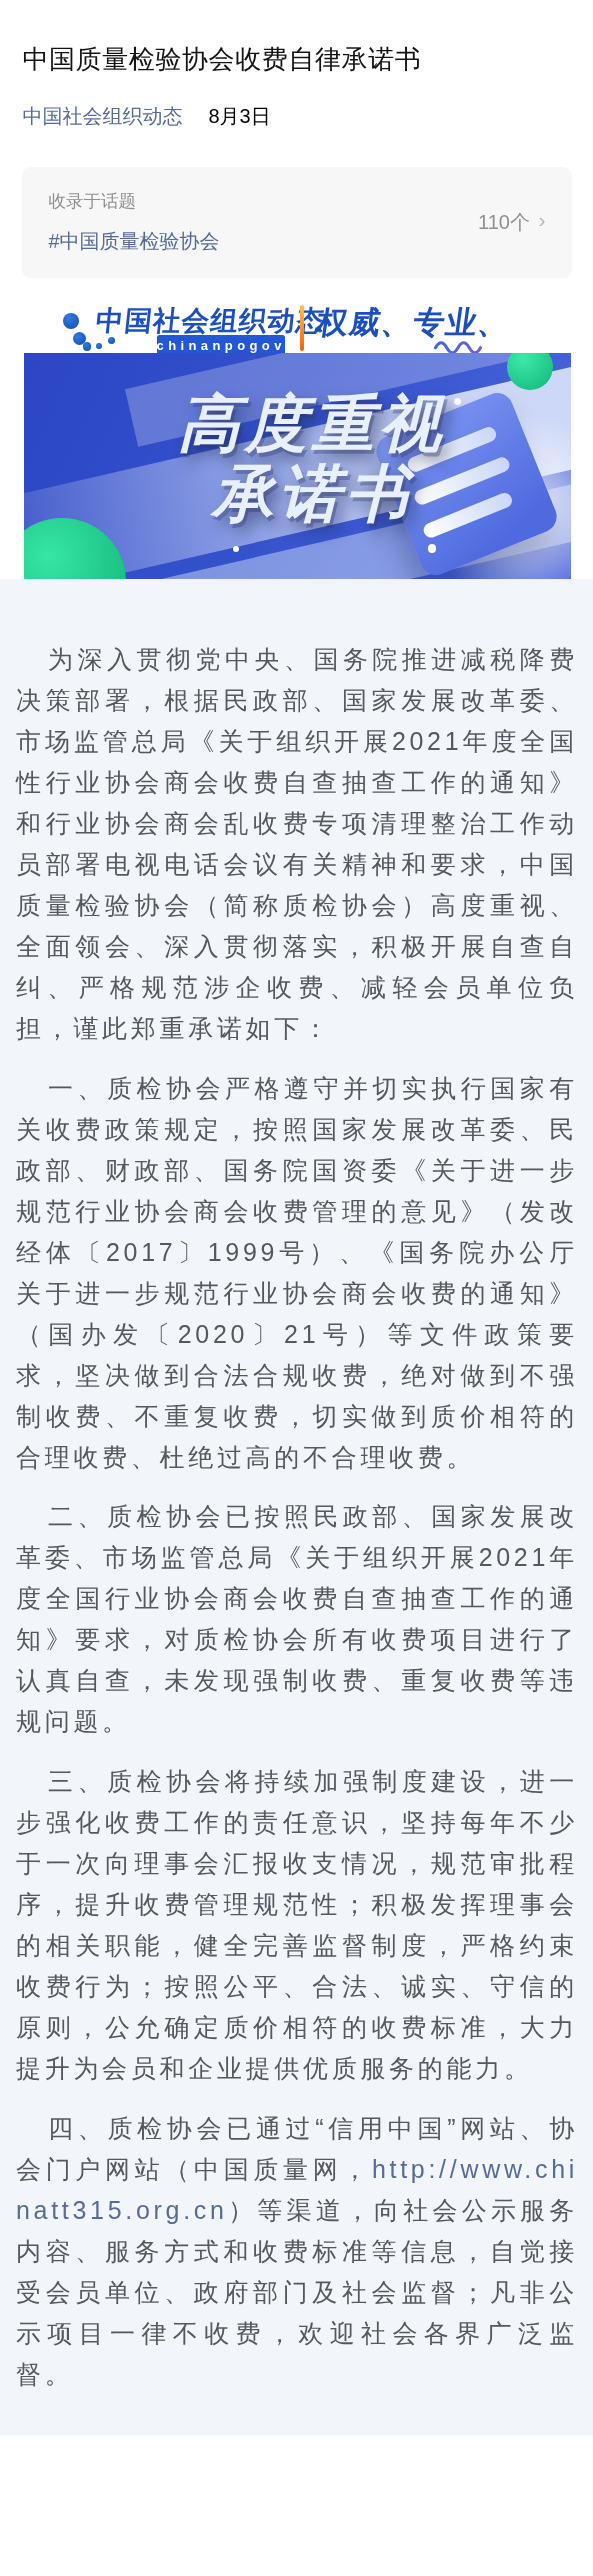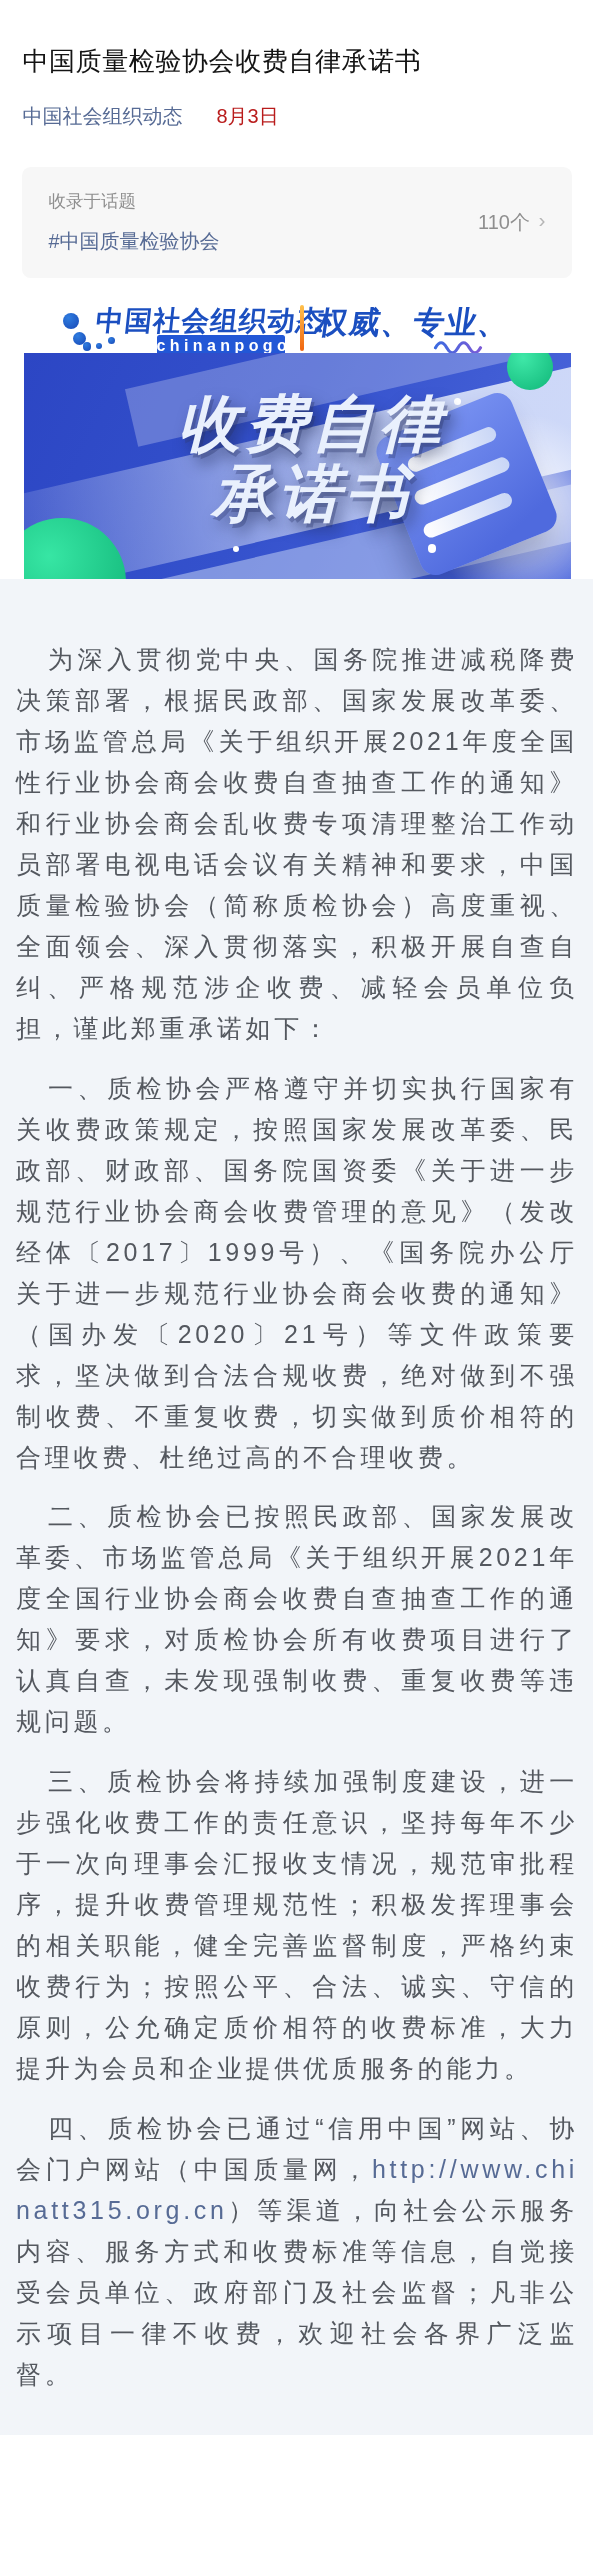--- a/index.html
+++ b/index.html
@@ -7,24 +7,25 @@
     width:594px;
     background:#ffffff;
     font-family:"Liberation Sans","DejaVu Sans",sans-serif;
     -webkit-font-smoothing:antialiased;
   }
   
   .header{padding:44px 22.4px 0;background:#fff;}
   .title{
     margin:0;font-size:26px;line-height:1.35;font-weight:500;color:#141414;
     letter-spacing:0.6px;
+    font-family:Liberation Mono, monospace;
   }
   .byline{margin-top:24px;font-size:20px;display:flex;align-items:baseline;}
   .author{color:#576b95;cursor:pointer;}
-  .date{color:#b91c1c;margin-left:34px;}
+  .date{color:#000000;margin-left:26px;}
   
   .topic-card{
     margin:37px 22.4px 0;background:#f7f7f7;border-radius:8.7px;
     padding:22.4px 26px;display:flex;align-items:center;justify-content:space-between;
     cursor:pointer;
   }
   .topic-label{font-size:17.5px;color:#8f8f8f;}
   .topic-tag{margin-top:15px;font-size:20px;color:#576b95;}
   .topic-right{display:flex;font-size:20px;color:#8f8f8f;}
   .chevron{margin-left:8.7px;color:#b5b5b5;font-size:21px;line-height:1;}
@@ -36,21 +37,21 @@
   .d2{left:49px;top:29px;width:13px;height:13px;}
   .d3{left:59px;top:39px;width:8.7px;height:8.7px;}
   .d4{left:72px;top:40px;width:6.2px;height:6.2px;}
   .d5{left:84px;top:34px;width:7.5px;height:7.5px;}
   .logo-name{
     position:absolute;left:72px;top:0px;font-size:27.4px;font-weight:900;
     color:#1b4fc0;transform:skewX(-6deg);letter-spacing:1.2px;white-space:nowrap;
   }
   .logo-badge{
     position:absolute;left:133px;top:32px;width:128px;height:21px;border-radius:2.5px;
-    background:#2257d6;color:#fff;font-size:16px;font-weight:700;letter-spacing:4.4px;
+    background:#2257d6;color:#fff;font-size:13px;font-weight:700;letter-spacing:4.4px;
     text-align:center;line-height:22px;
   }
   .org-divider{
     position:absolute;left:276px;top:2.5px;width:4.4px;height:46px;border-radius:2.5px;
     background:linear-gradient(180deg,#ffc14d 0%,#f0640f 100%);
   }
   .slogan{
     position:absolute;left:293px;top:-1.2px;font-size:31px;font-weight:900;
     color:#1b4fc0;transform:skewX(-8deg);white-space:nowrap;letter-spacing:1.2px;
   }
@@ -167,21 +168,21 @@
     <div class="blob-green"></div>
     <div class="doc">
       <div class="bar bar1"></div>
       <div class="bar bar2"></div>
       <div class="bar bar3"></div>
     </div>
     <span class="dotw w1"></span>
     <span class="dotw w2"></span>
     <span class="dotw w3"></span>
     <div class="headline">
-      <div class="l1">收费自律</div>
+      <div class="l1">高度重视</div>
       <div class="l2">承诺书</div>
     </div>
   </div>
 </div>
 
 <div class="content">
   <p class="para">为深入贯彻党中央、国务院推进减税降费决策部署，根据民政部、国家发展改革委、市场监管总局《关于组织开展2021年度全国性行业协会商会收费自查抽查工作的通知》和行业协会商会乱收费专项清理整治工作动员部署电视电话会议有关精神和要求，中国质量检验协会（简称质检协会）高度重视、全面领会、深入贯彻落实，积极开展自查自纠、严格规范涉企收费、减轻会员单位负担，谨此郑重承诺如下：</p>
   <p class="para">一、质检协会严格遵守并切实执行国家有关收费政策规定，按照国家发展改革委、民政部、财政部、国务院国资委《关于进一步规范行业协会商会收费管理的意见》（发改经体〔2017〕1999号）、《国务院办公厅关于进一步规范行业协会商会收费的通知》（国办发〔2020〕21号）等文件政策要求，坚决做到合法合规收费，绝对做到不强制收费、不重复收费，切实做到质价相符的合理收费、杜绝过高的不合理收费。</p>
   <p class="para">二、质检协会已按照民政部、国家发展改革委、市场监管总局《关于组织开展2021年度全国行业协会商会收费自查抽查工作的通知》要求，对质检协会所有收费项目进行了认真自查，未发现强制收费、重复收费等违规问题。</p>
   <p class="para">三、质检协会将持续加强制度建设，进一步强化收费工作的责任意识，坚持每年不少于一次向理事会汇报收支情况，规范审批程序，提升收费管理规范性；积极发挥理事会的相关职能，健全完善监督制度，严格约束收费行为；按照公平、合法、诚实、守信的原则，公允确定质价相符的收费标准，大力提升为会员和企业提供优质服务的能力。</p>

